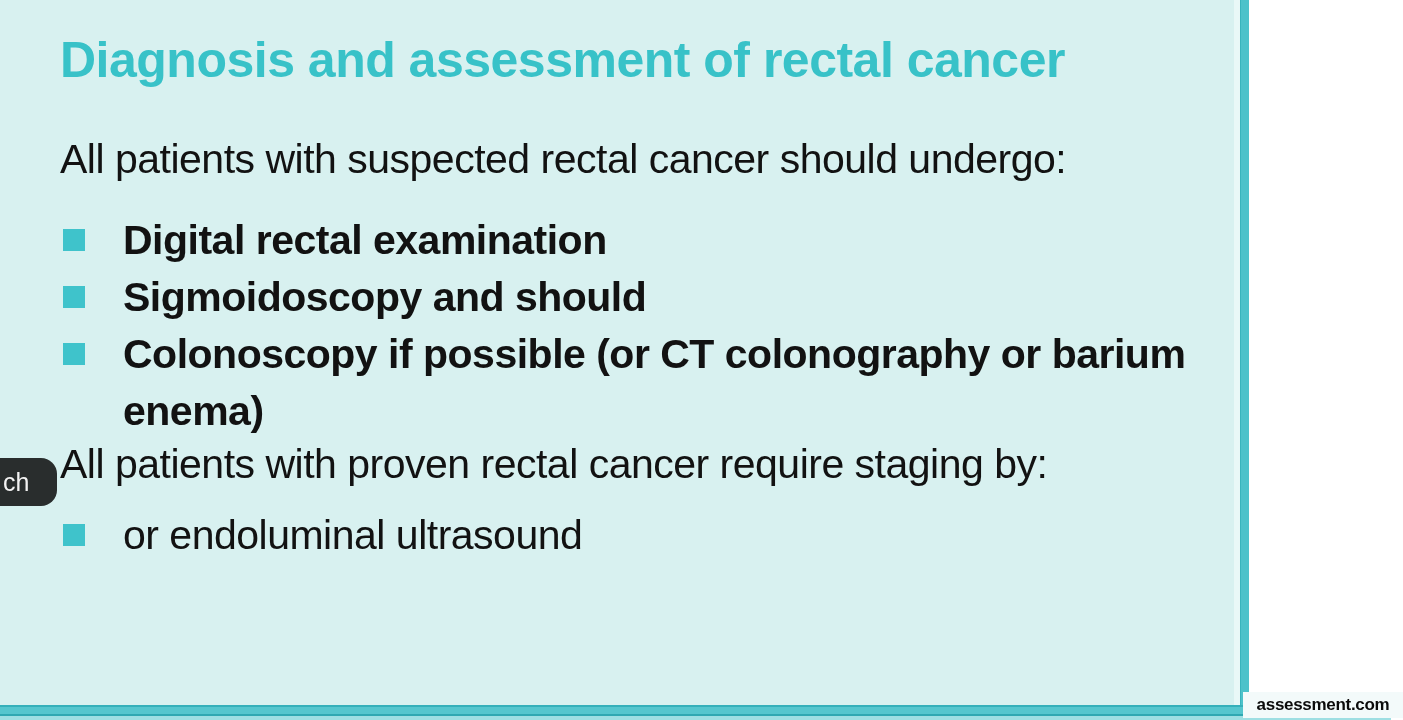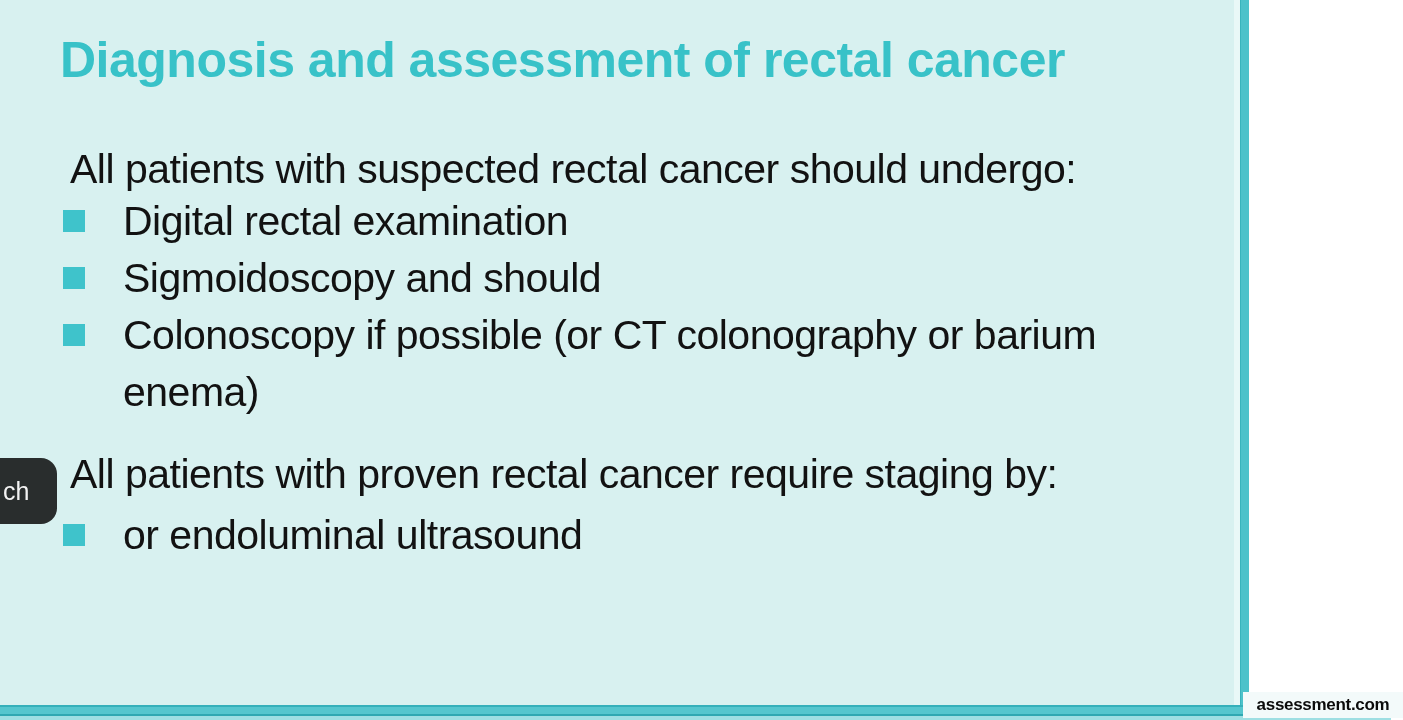--- a/index.html
+++ b/index.html
@@ -32,40 +32,40 @@
   .bottom-light{
     position:absolute;left:0;bottom:0;width:1391px;height:4px;
     background:#9edfe3;
   }
   .title{
     position:absolute;left:60px;top:24px;margin:0;
     font-size:50px;line-height:72px;font-weight:700;
     letter-spacing:-0.5px;color:#38c2c8;white-space:nowrap;
   }
   .para{
-    position:absolute;left:60px;margin:10px;
+    position:absolute;left:60px;margin:0;
     font-size:41px;line-height:57px;font-weight:400;
     color:#121212;white-space:nowrap;letter-spacing:-0.5px;
   }
   .p1{top:131px;}
   .p2{top:436px;}
   .list{
     position:absolute;left:60px;margin:0;padding:0;list-style:none;
     font-size:41px;line-height:57px;color:#121212;letter-spacing:-0.5px;
   }
-  .l1{top:193px;}
+  .l1{top:212px;font-weight:bold;}
   .l2{top:507px;}
   .list li{position:relative;padding-left:63px;}
   .sq{
     position:absolute;left:3px;top:17px;width:22px;height:22px;
     background:#3fc3cb;
   }
   .line{display:block;height:57px;line-height:57px;white-space:nowrap;}
   .side-tab{
-    position:absolute;left:0;top:458px;width:57px;height:66px;
+    position:absolute;left:0;top:458px;width:57px;height:48px;
     background:#292d2d;border-radius:0 16px 16px 0;
     display:flex;align-items:center;
     color:#f2f2f2;font-size:25px;padding-left:3px;box-sizing:border-box;
     cursor:pointer;
   }
   .watermark{
     position:absolute;right:0;bottom:2px;width:160px;height:26px;
     background:#f3fafa;
     display:flex;align-items:center;justify-content:center;
   }

